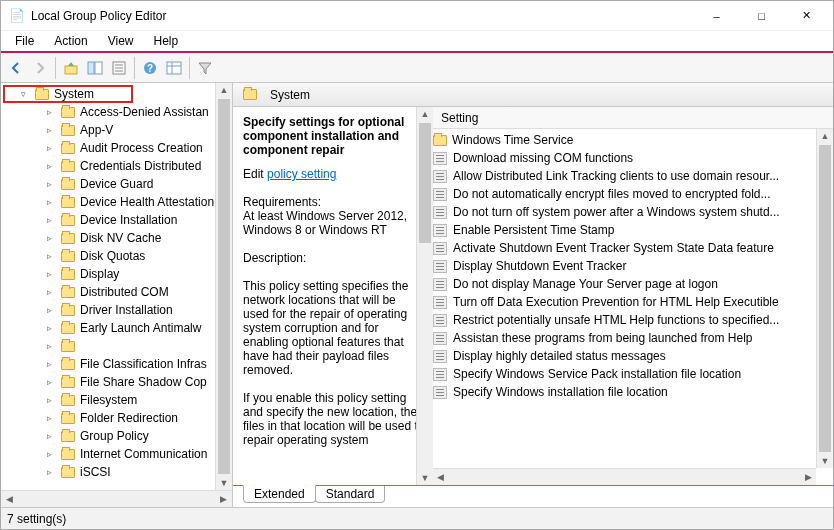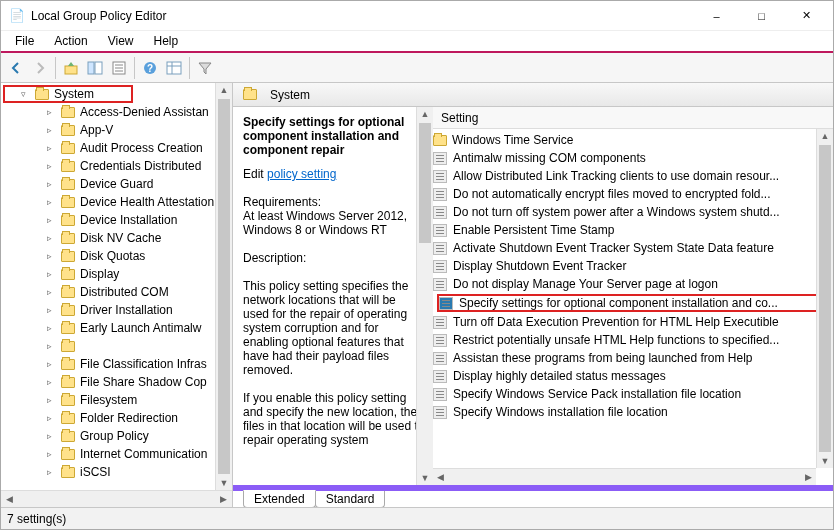--- a/index.html
+++ b/index.html
@@ -207,21 +207,21 @@
     position: absolute; right: 0; top: 22px; bottom: 17px; width: 17px;
     background: #f0f0f0; border-left: 1px solid #ddd;
     display: flex; flex-direction: column; justify-content: space-between;
   }
   .list-vscroll .arrow { font-size: 9px; color:#666; text-align:center; padding:2px 0;}
   .list-vscroll .thumb { background:#c7c7c7; flex:1; margin: 2px; }
   
   .tabs-row {
     height: 22px;
     display: flex; align-items: flex-start;
-    border-top: 6px solid #8b5cf6;
+    border-top: 1px solid #8b5cf6;
     padding-left: 10px;
     background: #fff;
   }
   .tab {
     border: 1px solid #aaa; border-top: none;
     padding: 1px 10px;
     font-size: 12px;
     background: #fff;
     border-bottom-left-radius: 4px;
     border-bottom-right-radius: 4px;
@@ -471,21 +471,21 @@
         <div class="list-header">
           <span>Setting</span>
         </div>
         <div class="list-items" id="settings-list">
             <div class="list-row">
               <span class="folder-icon"></span>
               <span>Windows Time Service</span>
             </div>
             <div class="list-row">
               <span class="setting-icon"></span>
-              <span>Antimalw missing COM components</span>
+              <span>Download missing COM functions</span>
             </div>
             <div class="list-row">
               <span class="setting-icon"></span>
               <span>Allow Distributed Link Tracking clients to use domain resour...</span>
             </div>
             <div class="list-row">
               <span class="setting-icon"></span>
               <span>Do not automatically encrypt files moved to encrypted fold...</span>
             </div>
             <div class="list-row">
@@ -500,24 +500,20 @@
               <span class="setting-icon"></span>
               <span>Activate Shutdown Event Tracker System State Data feature</span>
             </div>
             <div class="list-row">
               <span class="setting-icon"></span>
               <span>Display Shutdown Event Tracker</span>
             </div>
             <div class="list-row">
               <span class="setting-icon"></span>
               <span>Do not display Manage Your Server page at logon</span>
-            </div>
-            <div class="list-row highlight">
-              <span class="setting-icon"></span>
-              <span>Specify settings for optional component installation and co...</span>
             </div>
             <div class="list-row">
               <span class="setting-icon"></span>
               <span>Turn off Data Execution Prevention for HTML Help Executible</span>
             </div>
             <div class="list-row">
               <span class="setting-icon"></span>
               <span>Restrict potentially unsafe HTML Help functions to specified...</span>
             </div>
             <div class="list-row">

